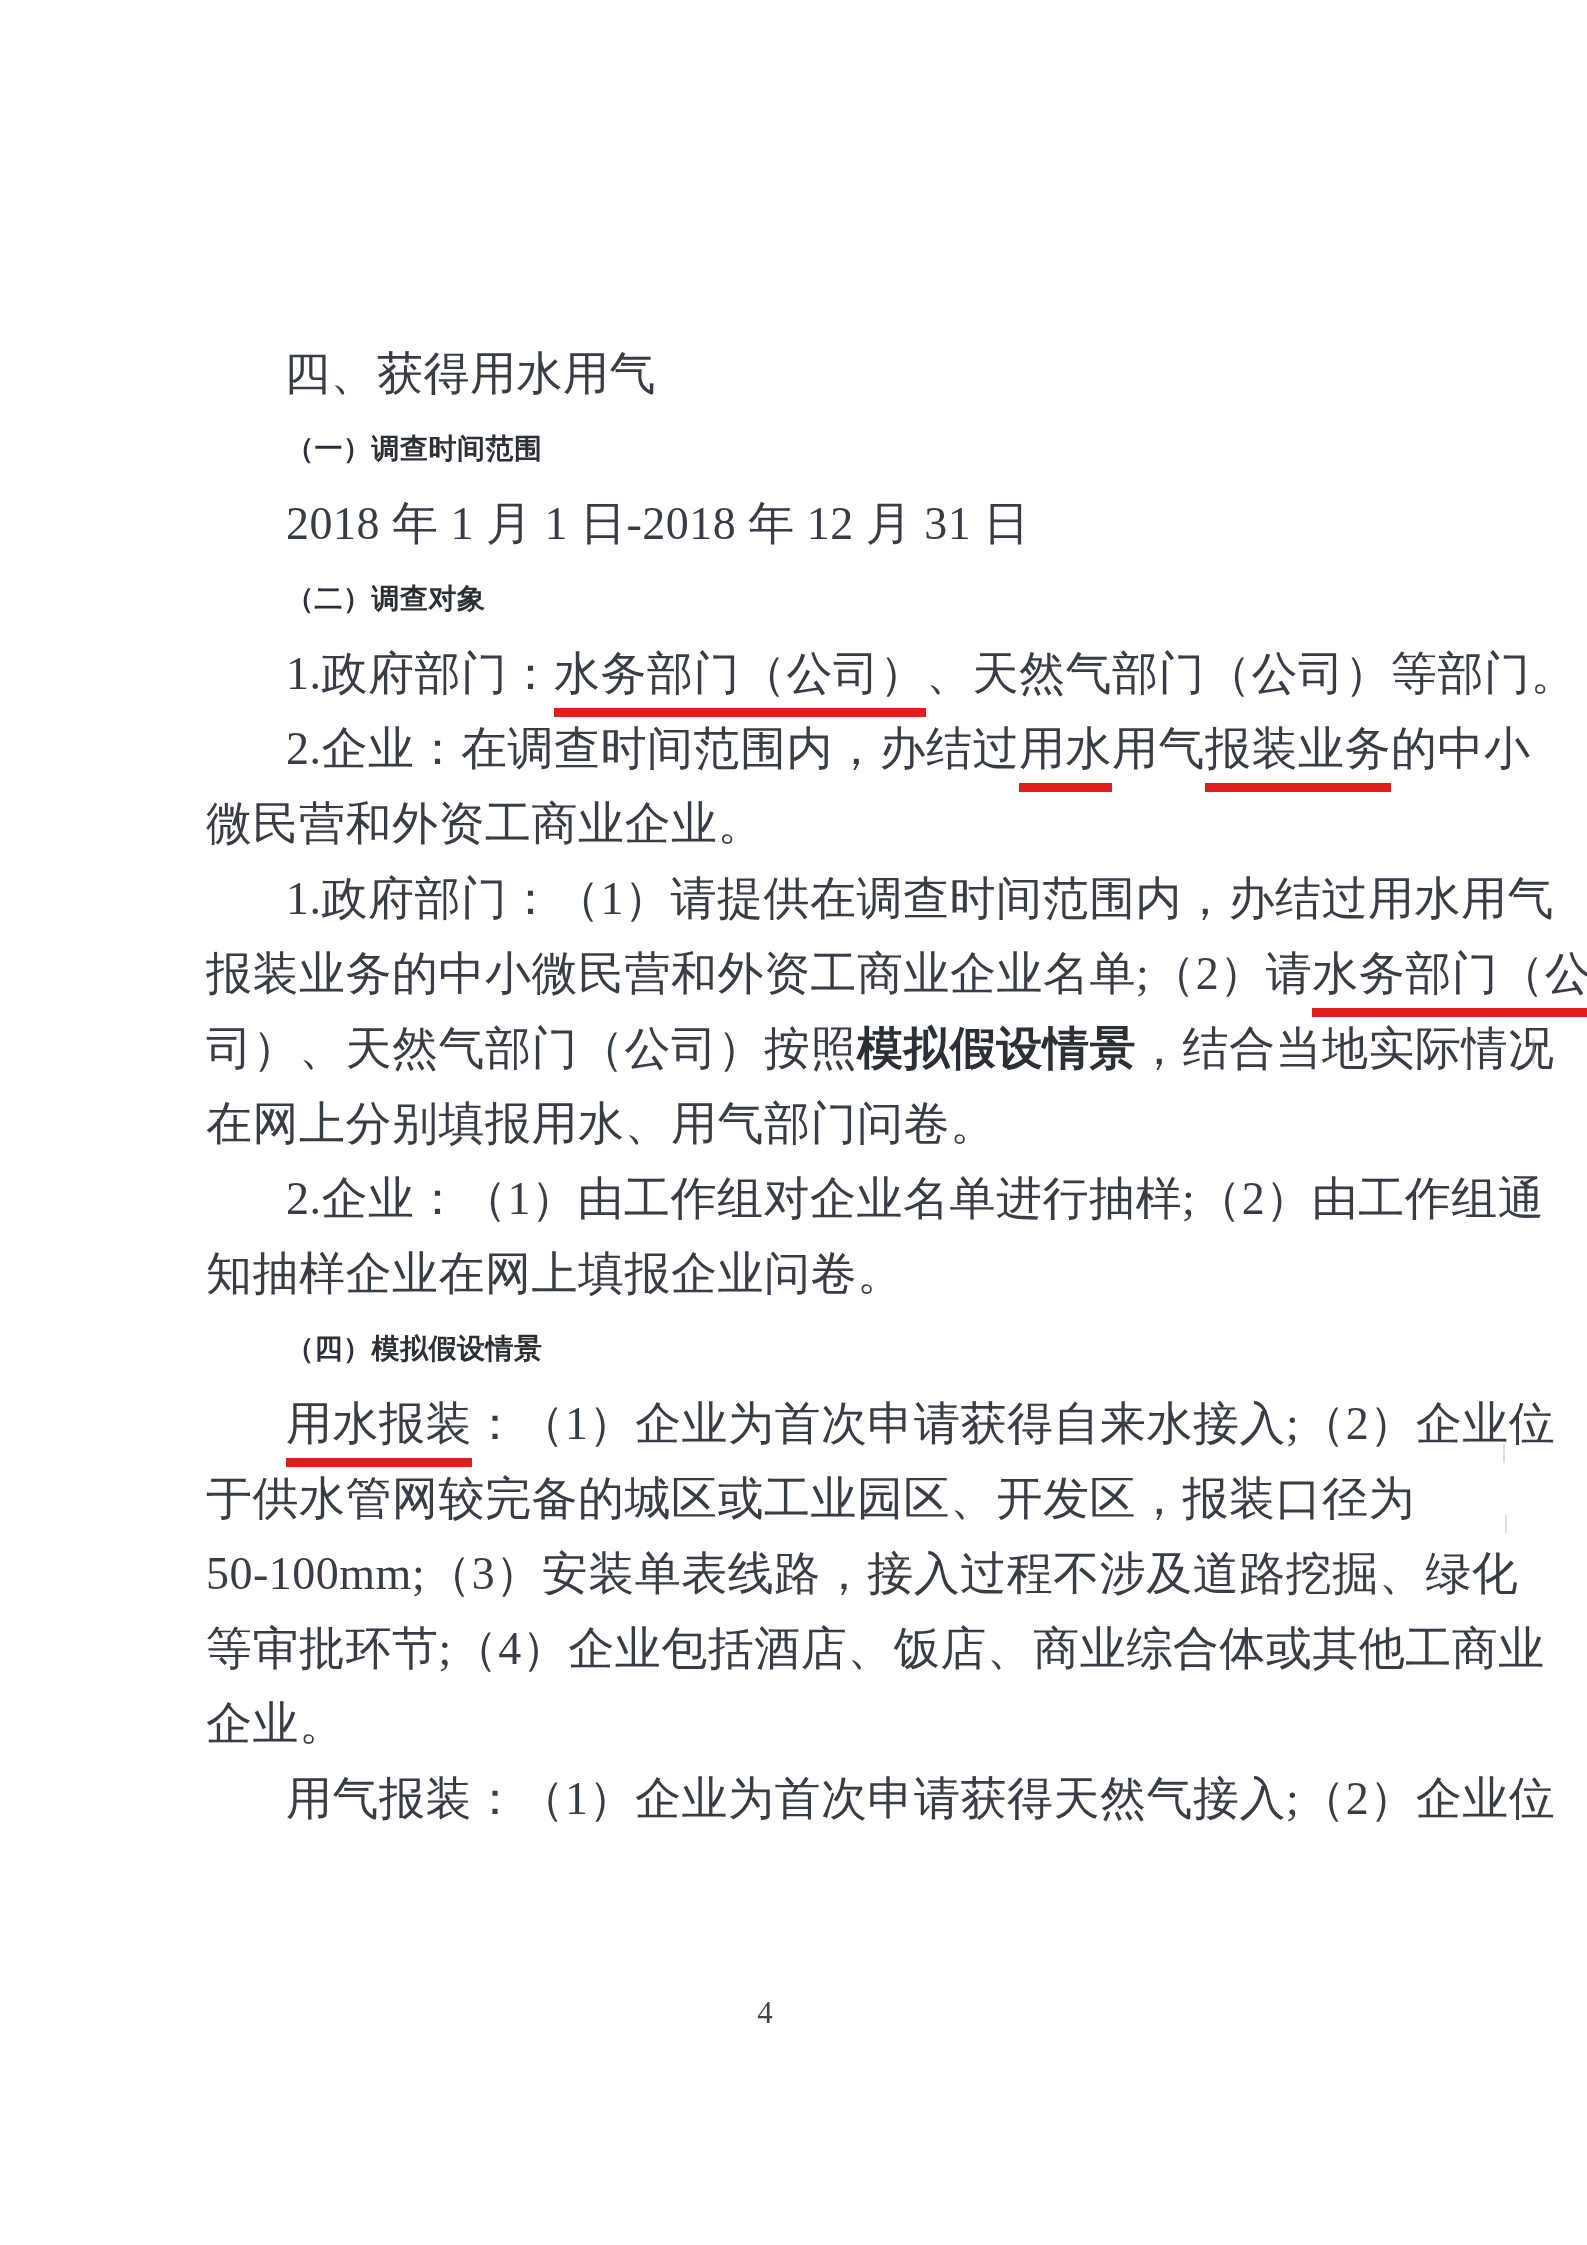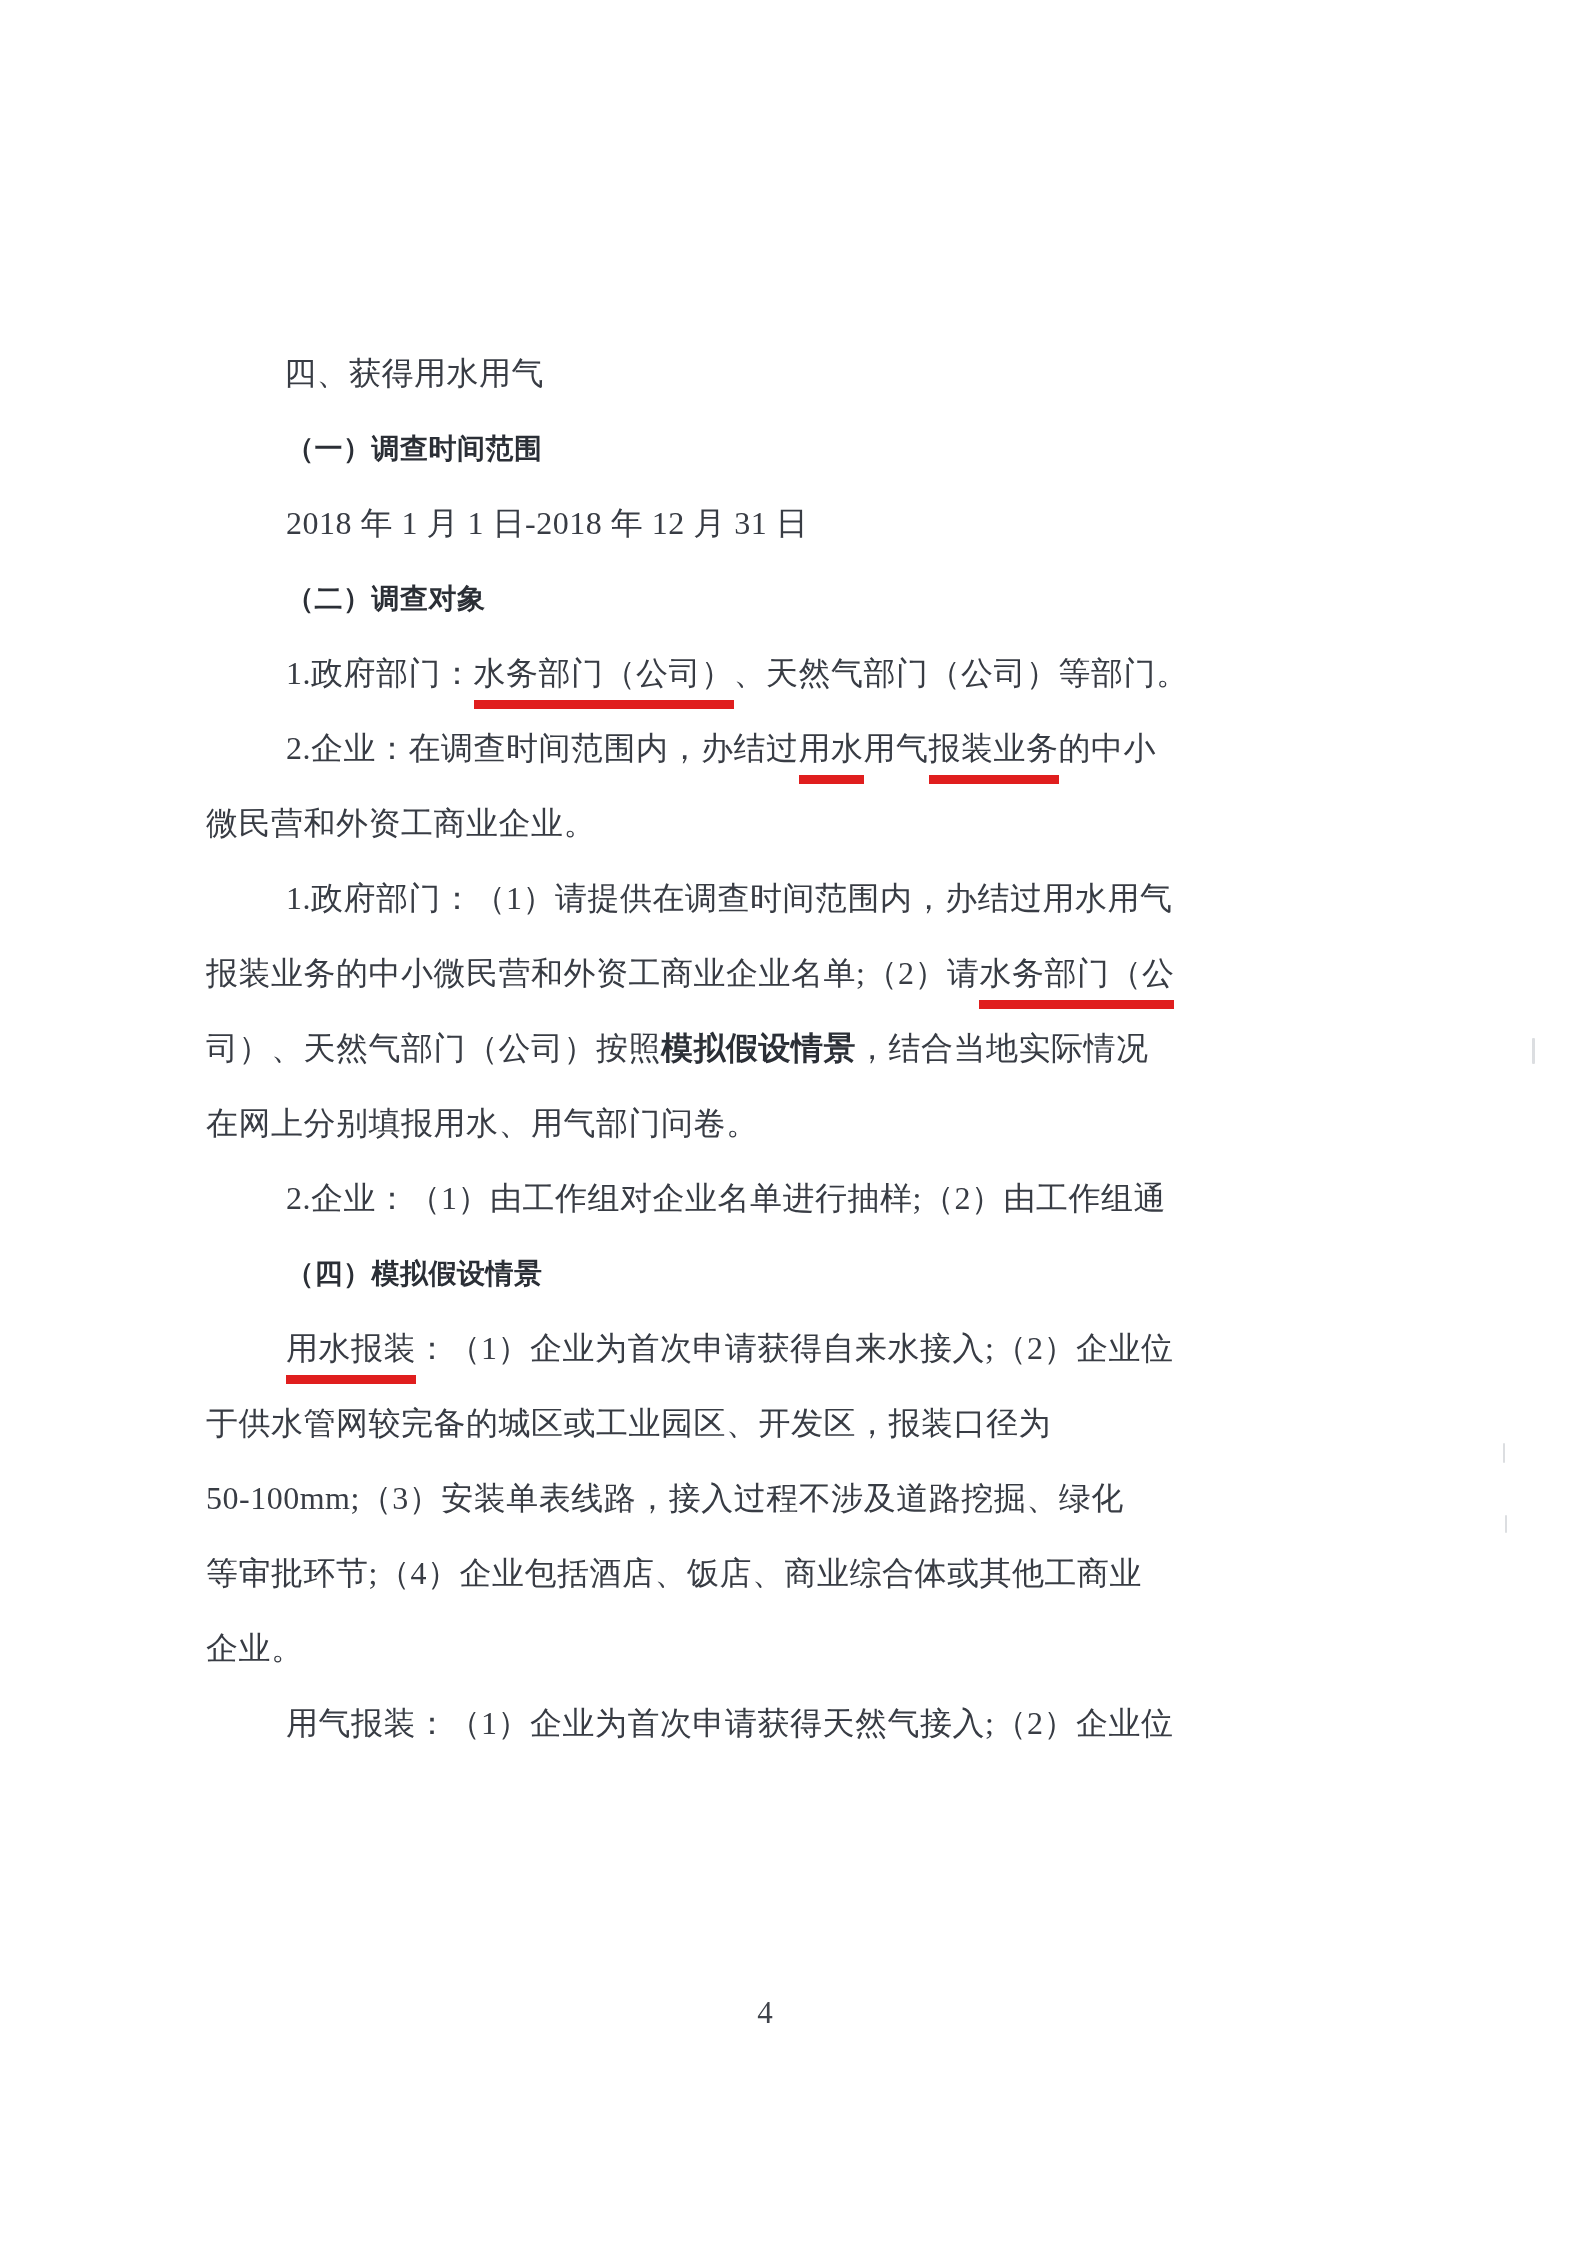--- a/index.html
+++ b/index.html
@@ -16,21 +16,21 @@
     overflow:hidden;
     font-family:"Liberation Serif","DejaVu Serif",serif;
     color:var(--ink);
   }
   .doc-body{
     position:absolute;
     left:206px;top:336px;
     width:1246px;
   }
   .line{
-    font-size:32px;
+    font-size:46px;
     line-height:75px;
     height:75px;
     white-space:nowrap;
     letter-spacing:0.5px;
     color:var(--ink);
   }
   .line.title{ padding-left:78px; }
   .line.heading{
     padding-left:80px;
     font-weight:700;
@@ -79,20 +79,21 @@
     <div class="line para-first"><span>2018 年 1 月 1 日-2018 年 12 月 31 日</span></div>
     <div class="line heading"><span>（二）调查对象</span></div>
     <div class="line para-first"><span>1.政府部门：</span><span class="ul">水务部门（公司）</span><span>、天然气部门（公司）等部门。</span></div>
     <div class="line para-first"><span>2.企业：在调查时间范围内，办结过</span><span class="ul">用水</span><span>用气</span><span class="ul">报装业务</span><span>的中小</span></div>
     <div class="line para-cont"><span>微民营和外资工商业企业。</span></div>
     <div class="line para-first"><span>1.政府部门：（1）请提供在调查时间范围内，办结过用水用气</span></div>
     <div class="line para-cont"><span>报装业务的中小微民营和外资工商业企业名单;（2）请</span><span class="ul">水务部门（公</span></div>
     <div class="line para-cont"><span>司）、天然气部门（公司）按照</span><span class="b">模拟假设情景</span><span>，结合当地实际情况</span></div>
     <div class="line para-cont"><span>在网上分别填报用水、用气部门问卷。</span></div>
     <div class="line para-first"><span>2.企业：（1）由工作组对企业名单进行抽样;（2）由工作组通</span></div>
+    <div class="line para-cont"><span>知抽样企业在网上填报企业问卷。</span></div>
     <div class="line heading"><span>（四）模拟假设情景</span></div>
     <div class="line para-first"><span class="ul">用水报装</span><span>：（1）企业为首次申请获得自来水接入;（2）企业位</span></div>
     <div class="line para-cont"><span>于供水管网较完备的城区或工业园区、开发区，报装口径为</span></div>
     <div class="line para-cont"><span>50-100mm;（3）安装单表线路，接入过程不涉及道路挖掘、绿化</span></div>
     <div class="line para-cont"><span>等审批环节;（4）企业包括酒店、饭店、商业综合体或其他工商业</span></div>
     <div class="line para-cont"><span>企业。</span></div>
     <div class="line para-first"><span>用气报装：（1）企业为首次申请获得天然气接入;（2）企业位</span></div>
   </div>
 
 <div class="page-number">4</div>

